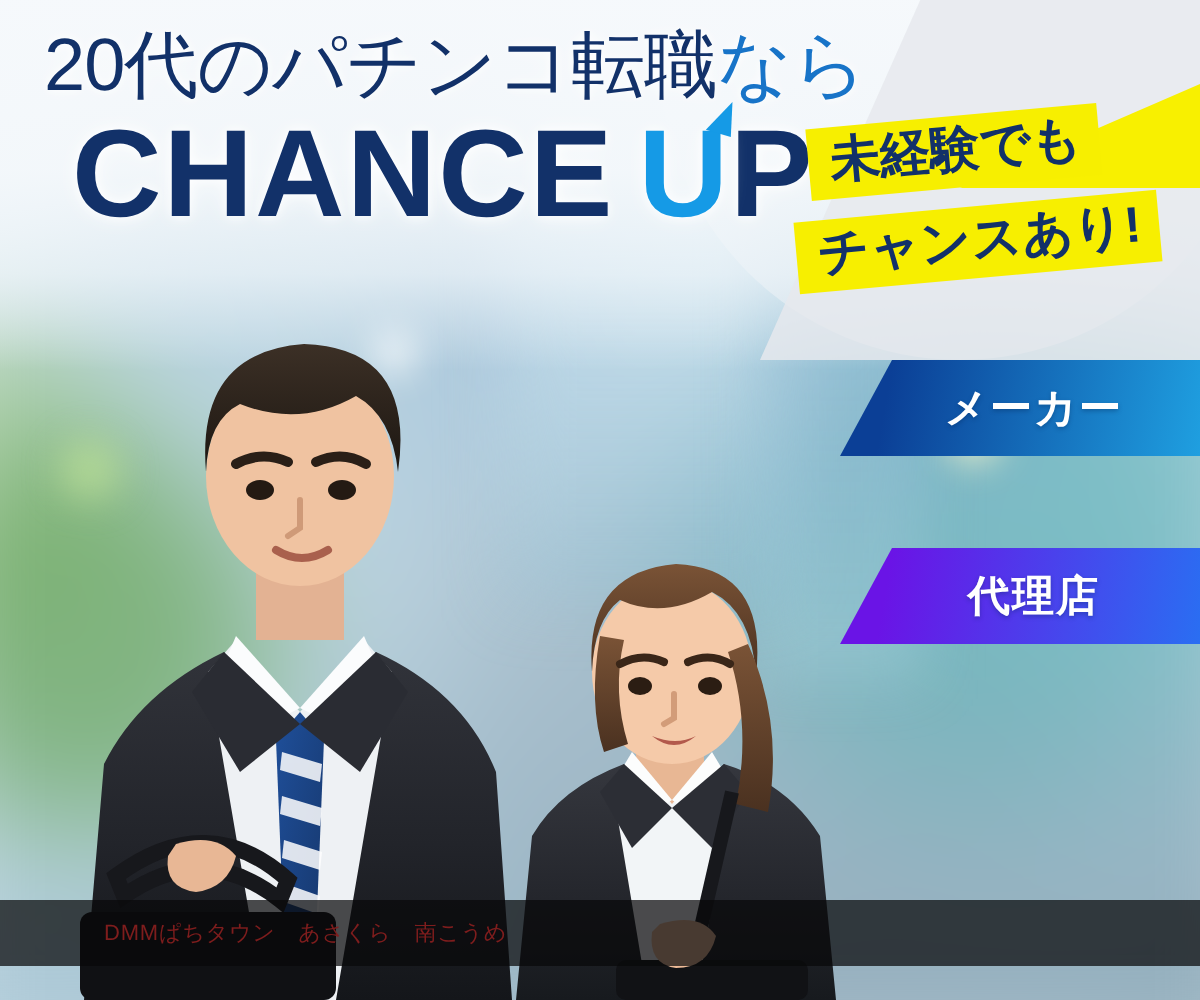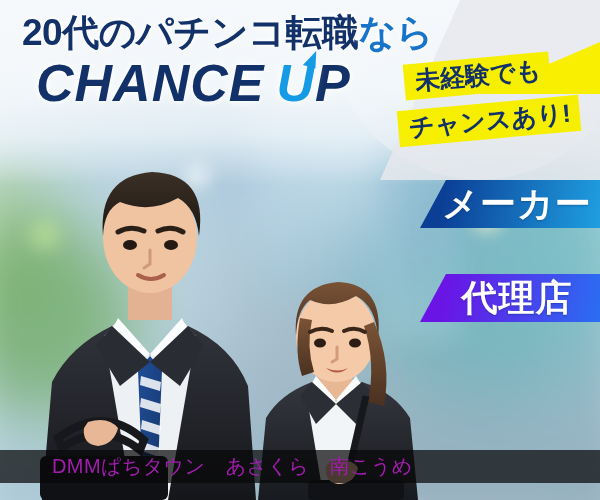--- a/index.html
+++ b/index.html
@@ -107,35 +107,34 @@
   }
 
   
   .headline {
     position: absolute;
     left: 22px; top: 14px;
     width: 400px;
   }
   .headline-line1 {
     font-size: 37px;
-    font-weight: 700;
+    font-weight: 400;
     letter-spacing: -0.5px;
     line-height: 1.0;
     color: #123169;
     white-space: nowrap;
     text-shadow: 0 0 5px rgba(255,255,255,0.95), 0 0 10px rgba(255,255,255,0.8);
   }
   .headline-line1 .hl-accent { color: #1874c8; }
 
   .chanceup {
     margin-top: 6px;
     margin-left: 14px;
-    font-size: 52px;
+    font-size: 62px;
     font-weight: 700;
-    font-style: italic;
     line-height: 1.0;
     letter-spacing: 1px;
     color: #123169;
     white-space: nowrap;
     text-shadow: 0 0 6px rgba(255,255,255,0.95), 0 0 12px rgba(255,255,255,0.75);
   }
   .chanceup .cu-up { margin-left: 12px; }
   .chanceup .cu-u {
     position: relative;
     color: #159ae6;
@@ -178,42 +177,43 @@
     height: 48px;
     margin-bottom: 11px;
     width: 180px;
     clip-path: polygon(26px 0, 100% 0, 100% 100%, 0 100%);
     display: flex;
     align-items: center;
     justify-content: center;
   }
   .band-label {
     color: #ffffff;
-    font-size: 36px;
+    font-size: 21px;
     font-weight: 700;
     letter-spacing: 1px;
     line-height: 1;
     white-space: nowrap;
     text-shadow: 0 1px 2px rgba(0,40,90,0.35);
     padding-left: 14px;
+    font-family: Liberation Serif, serif;
   }
 
   
   .credit-strip {
     position: absolute;
     left: 0; right: 0;
     top: 450px;
     height: 33px;
     background: rgba(8,8,10,0.72);
     display: flex;
     align-items: center;
   }
   .credit-text {
-    color: #a21caf;
-    font-size: 20px;
+    color: #7f1d1d;
+    font-size: 11px;
     font-weight: 400;
     letter-spacing: 0.4px;
     margin-left: 52px;
     white-space: nowrap;
   }
 </style>
 </head>
 <body>
 
 <div class="banner">

